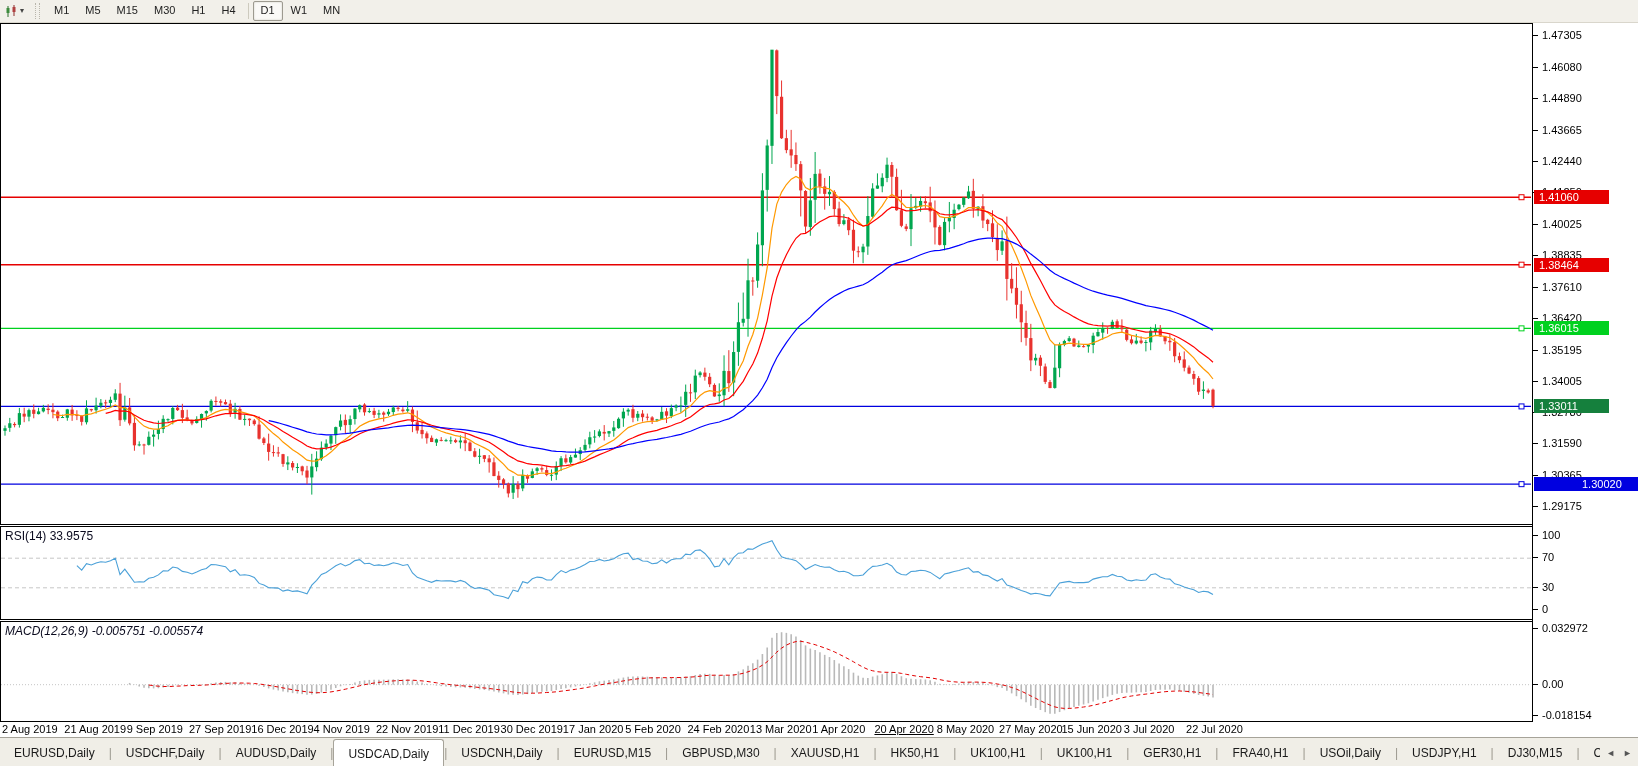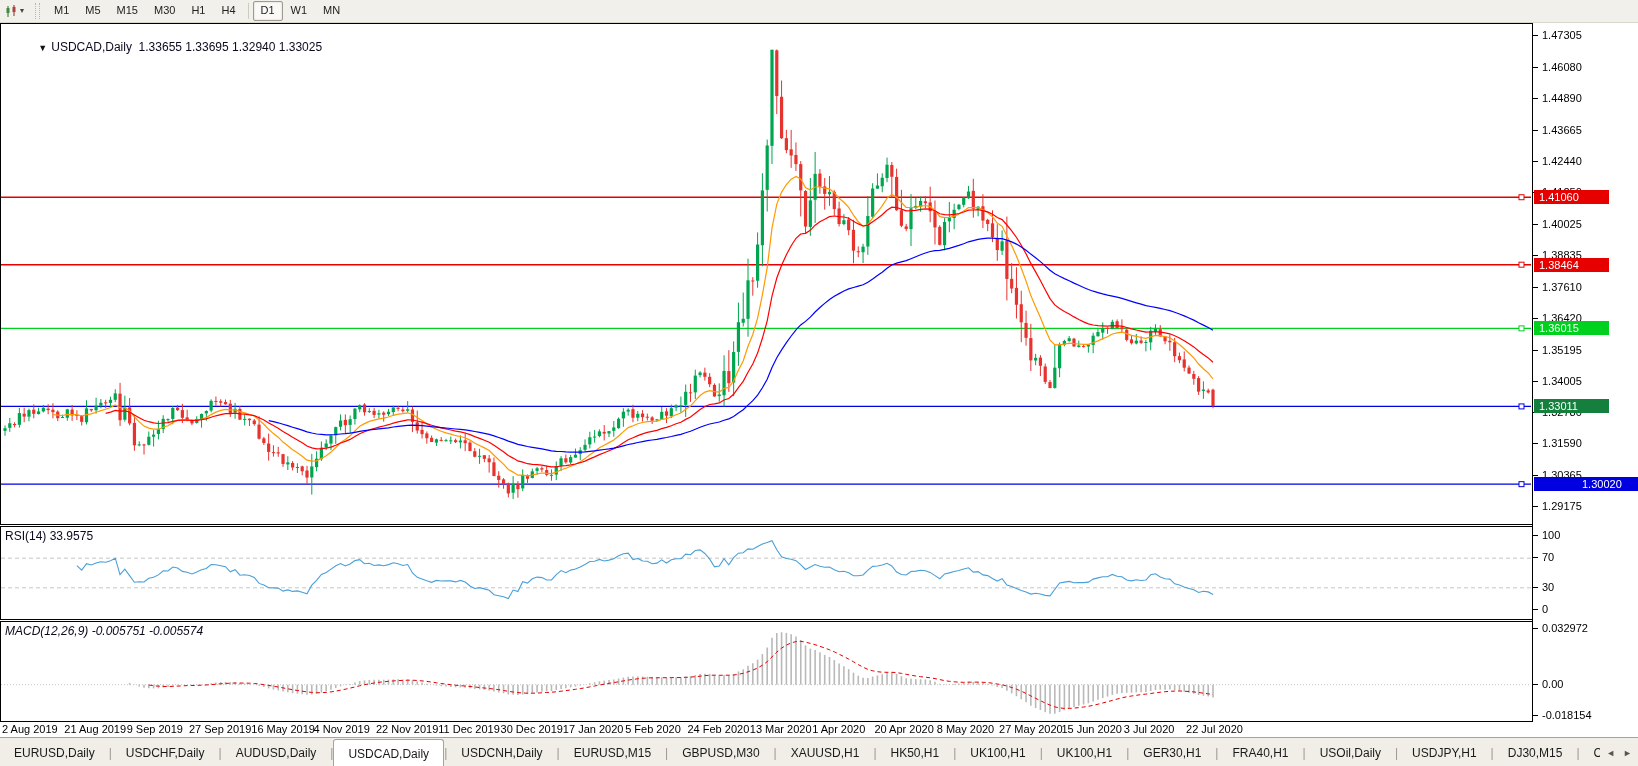--- a/index.html
+++ b/index.html
@@ -596,23 +596,20 @@
             <rect x="1210.4" y="365.6834194457492" width="3.2" height="16.373884452794584" fill="#e8322e"></rect>
             <polyline points="51.9,390.5 56.7,391.2 61.5,391.5 66.3,390.4 71.1,390.6 75.9,390.7 80.7,392.0 85.5,390.6 90.3,389.8 95.1,388.3 99.9,386.6 104.7,385.3 109.5,383.5 114.3,381.0 119.0,383.7 123.8,383.7 128.6,386.6 133.4,392.9 138.2,397.9 143.0,402.1 147.8,404.1 152.6,405.2 157.4,405.2 162.2,403.3 167.0,401.8 171.8,398.6 176.6,396.3 181.4,395.9 186.2,395.9 191.0,396.5 195.7,396.2 200.5,395.1 205.3,393.6 210.1,390.6 214.9,388.1 219.7,386.4 224.5,385.3 229.3,386.0 234.1,385.8 238.9,387.6 243.7,388.9 248.5,390.2 253.3,392.0 258.1,396.1 262.9,400.3 267.7,405.3 272.4,409.6 277.2,413.2 282.0,418.1 286.8,421.8 291.6,425.7 296.4,428.8 301.2,432.2 306.0,436.1 310.8,437.2 315.6,436.8 320.4,434.4 325.2,431.7 330.0,428.1 334.8,423.5 339.6,418.6 344.3,415.4 349.1,411.8 353.9,406.8 358.7,402.2 363.5,399.6 368.3,397.4 373.1,396.2 377.9,394.9 382.7,394.2 387.5,393.0 392.3,391.3 397.1,390.1 401.9,389.6 406.7,388.8 411.5,390.4 416.3,393.4 421.0,396.4 425.8,399.7 430.6,403.0 435.4,405.2 440.2,407.3 445.0,408.9 449.8,410.2 454.6,411.7 459.4,412.5 464.2,413.7 469.0,416.1 473.8,419.2 478.6,421.5 483.4,423.9 488.2,426.5 493.0,431.2 497.7,435.7 502.5,440.1 507.3,445.5 512.1,448.1 516.9,451.2 521.7,451.1 526.5,451.8 531.3,451.0 536.1,449.8 540.9,449.0 545.7,449.3 550.5,449.6 555.3,448.2 560.1,445.7 564.9,444.3 569.7,442.3 574.4,440.2 579.2,437.7 584.0,434.6 588.8,430.7 593.6,427.4 598.4,423.8 603.2,421.2 608.0,418.6 612.8,415.9 617.6,412.0 622.4,407.6 627.2,403.6 632.0,401.8 636.8,399.7 641.6,398.5 646.3,397.6 651.1,397.4 655.9,397.1 660.7,395.4 665.5,394.7 670.3,392.8 675.1,390.7 679.9,389.0 684.7,385.2 689.5,382.1 694.3,376.6 699.1,371.5 703.9,368.1 708.7,366.7 713.5,367.7 718.3,368.2 723.0,364.3 727.8,363.4 732.6,357.0 737.4,346.3 742.2,336.9 747.0,322.3 751.8,310.5 756.6,294.1 761.4,270.9 766.2,243.7 771.0,204.1 775.8,180.1 780.6,168.1 785.4,160.5 790.2,155.2 795.0,152.5 799.7,155.0 804.5,163.6 809.3,166.0 814.1,163.0 818.9,163.0 823.7,164.2 828.5,164.9 833.3,168.6 838.1,174.3 842.9,178.3 847.7,183.4 852.5,191.2 857.3,197.8 862.1,202.3 866.9,200.5 871.7,193.9 876.4,188.0 881.2,181.8 886.0,174.3 890.8,170.4 895.6,173.3 900.4,178.5 905.2,183.3 910.0,183.5 914.8,183.2 919.6,182.1 924.4,181.5 929.2,182.6 934.0,186.4 938.8,192.6 943.6,193.6 948.3,193.5 953.1,192.1 957.9,190.0 962.7,187.0 967.5,183.5 972.3,183.7 977.1,183.5 981.9,185.9 986.7,188.5 991.5,192.9 996.3,199.0 1001.1,202.3 1005.9,211.9 1010.7,221.5 1015.5,232.2 1020.3,244.2 1025.0,256.9 1029.8,271.4 1034.6,282.7 1039.4,293.4 1044.2,305.2 1049.0,315.9 1053.8,320.9 1058.6,320.9 1063.4,320.2 1068.2,319.1 1073.0,319.7 1077.8,320.0 1082.6,320.4 1087.4,320.4 1092.2,318.8 1097.0,316.9 1101.7,314.6 1106.5,312.7 1111.3,310.0 1116.1,308.9 1120.9,308.2 1125.7,309.6 1130.5,311.4 1135.3,312.3 1140.1,313.5 1144.9,314.3 1149.7,312.9 1154.5,311.4 1159.3,311.6 1164.1,312.6 1168.9,313.7 1173.7,317.0 1178.4,320.5 1183.2,324.7 1188.0,329.2 1192.8,333.9 1197.6,340.0 1202.4,344.7 1207.2,349.0 1212.0,355.0" fill="none" stroke="#ff9900" stroke-width="1.2"></polyline>
             <polyline points="104.7,389.3 109.5,388.1 114.3,386.4 119.0,387.2 123.8,386.9 128.6,388.0 133.4,391.1 138.2,393.7 143.0,396.2 147.8,397.7 152.6,398.9 157.4,399.5 162.2,399.0 167.0,398.7 171.8,397.4 176.6,396.3 181.4,396.1 186.2,396.1 191.0,396.4 195.7,396.3 200.5,395.7 205.3,394.9 210.1,393.3 214.9,391.8 219.7,390.6 224.5,389.7 229.3,389.6 234.1,389.2 238.9,389.8 243.7,390.2 248.5,390.8 253.3,391.6 258.1,393.7 262.9,396.0 267.7,398.9 272.4,401.6 277.2,404.2 282.0,407.4 286.8,410.2 291.6,413.3 296.4,416.0 301.2,418.8 306.0,422.0 310.8,423.8 315.6,424.8 320.4,424.7 325.2,424.2 330.0,423.1 334.8,421.3 339.6,419.0 344.3,417.4 349.1,415.4 353.9,412.6 358.7,409.7 363.5,407.8 368.3,405.9 373.1,404.5 377.9,403.2 382.7,402.0 387.5,400.7 392.3,399.2 397.1,397.9 401.9,396.9 406.7,395.8 411.5,396.0 416.3,397.0 421.0,398.2 425.8,399.6 430.6,401.3 435.4,402.6 440.2,403.8 445.0,404.9 449.8,406.0 454.6,407.1 459.4,407.9 464.2,409.0 469.0,410.6 473.8,412.6 478.6,414.4 483.4,416.2 488.2,418.2 493.0,421.3 497.7,424.5 502.5,427.7 507.3,431.5 512.1,434.1 516.9,436.9 521.7,438.2 526.5,439.7 531.3,440.4 536.1,440.7 540.9,441.2 545.7,442.1 550.5,442.9 555.3,442.8 560.1,442.0 564.9,441.7 569.7,440.9 574.4,440.0 579.2,438.7 584.0,437.1 588.8,434.9 593.6,432.9 598.4,430.6 603.2,428.7 608.0,426.7 612.8,424.6 617.6,421.9 622.4,418.8 627.2,415.8 632.0,413.8 636.8,411.6 641.6,409.9 646.3,408.4 651.1,407.4 655.9,406.3 660.7,404.6 665.5,403.4 670.3,401.7 675.1,399.8 679.9,398.2 684.7,395.4 689.5,393.0 694.3,389.2 699.1,385.5 703.9,382.5 708.7,380.5 713.5,379.8 718.3,378.9 723.0,376.0 727.8,374.5 732.6,370.3 737.4,363.7 742.2,357.4 747.0,348.3 751.8,340.0 756.6,329.1 761.4,314.3 766.2,296.8 771.0,272.2 775.8,254.0 780.6,241.3 785.4,230.8 790.2,221.8 795.0,214.3 799.7,210.0 804.5,209.3 809.3,206.3 814.1,201.2 818.9,197.7 823.7,195.2 828.5,192.7 833.3,192.0 838.1,192.7 842.9,193.0 847.7,194.2 852.5,197.2 857.3,199.9 862.1,202.0 866.9,201.1 871.7,197.8 876.4,194.5 881.2,190.8 886.0,186.2 890.8,183.2 895.6,183.5 900.4,185.1 905.2,186.9 910.0,186.7 914.8,186.3 919.6,185.4 924.4,184.8 929.2,185.1 934.0,186.7 938.8,189.8 943.6,190.6 948.3,190.8 953.1,190.3 957.9,189.5 962.7,188.0 967.5,186.1 972.3,186.0 977.1,185.7 981.9,186.7 986.7,187.9 991.5,190.2 996.3,193.5 1001.1,195.6 1005.9,201.0 1010.7,206.8 1015.5,213.5 1020.3,221.2 1025.0,229.7 1029.8,239.4 1034.6,247.9 1039.4,256.5 1044.2,265.7 1049.0,274.6 1053.8,280.9 1058.6,284.5 1063.4,287.5 1068.2,289.9 1073.0,292.9 1077.8,295.5 1082.6,297.9 1087.4,299.9 1092.2,301.0 1097.0,301.7 1101.7,301.9 1106.5,302.1 1111.3,301.7 1116.1,301.9 1120.9,302.2 1125.7,303.5 1130.5,304.9 1135.3,306.0 1140.1,307.1 1144.9,308.1 1149.7,308.0 1154.5,307.7 1159.3,308.1 1164.1,308.9 1168.9,309.8 1173.7,311.8 1178.4,314.0 1183.2,316.7 1188.0,319.7 1192.8,322.9 1197.6,327.0 1202.4,330.5 1207.2,333.9 1212.0,338.3" fill="none" stroke="#ff0000" stroke-width="1.2"></polyline>
             <polyline points="267.7,396.6 272.4,397.7 277.2,398.8 282.0,400.3 286.8,401.7 291.6,403.2 296.4,404.6 301.2,406.1 306.0,407.8 310.8,409.0 315.6,410.0 320.4,410.4 325.2,410.8 330.0,410.8 334.8,410.5 339.6,410.0 344.3,409.7 349.1,409.2 353.9,408.3 358.7,407.4 363.5,406.7 368.3,406.0 373.1,405.4 377.9,404.9 382.7,404.4 387.5,403.8 392.3,403.0 397.1,402.4 401.9,401.8 406.7,401.3 411.5,401.1 416.3,401.3 421.0,401.6 425.8,402.1 430.6,402.7 435.4,403.1 440.2,403.6 445.0,404.0 449.8,404.5 454.6,405.0 459.4,405.4 464.2,405.9 469.0,406.6 473.8,407.5 478.6,408.4 483.4,409.4 488.2,410.4 493.0,411.9 497.7,413.5 502.5,415.1 507.3,417.1 512.1,418.6 516.9,420.3 521.7,421.4 526.5,422.5 531.3,423.4 536.1,424.2 540.9,424.9 545.7,425.9 550.5,426.8 555.3,427.3 560.1,427.5 564.9,427.9 569.7,428.1 574.4,428.2 579.2,428.1 584.0,427.9 588.8,427.4 593.6,426.8 598.4,426.1 603.2,425.5 608.0,424.9 612.8,424.1 617.6,423.1 622.4,421.8 627.2,420.5 632.0,419.6 636.8,418.5 641.6,417.6 646.3,416.7 651.1,416.0 655.9,415.3 660.7,414.3 665.5,413.5 670.3,412.5 675.1,411.3 679.9,410.3 684.7,408.8 689.5,407.3 694.3,405.3 699.1,403.3 703.9,401.5 708.7,400.0 713.5,399.0 718.3,398.0 723.0,396.2 727.8,394.9 732.6,392.5 737.4,389.1 742.2,385.7 747.0,381.1 751.8,376.7 756.6,371.1 761.4,363.8 766.2,355.2 771.0,343.4 775.8,333.7 780.6,325.9 785.4,318.7 790.2,312.0 795.0,305.9 799.7,300.9 804.5,297.4 809.3,293.1 814.1,288.0 818.9,283.5 823.7,279.4 828.5,275.5 833.3,272.2 838.1,269.6 842.9,267.0 847.7,264.9 852.5,263.5 857.3,262.2 862.1,260.8 866.9,258.3 871.7,255.0 876.4,251.6 881.2,248.2 886.0,244.3 890.8,241.0 895.6,239.1 900.4,237.8 905.2,236.6 910.0,234.7 914.8,232.8 919.6,230.8 924.4,229.0 929.2,227.5 934.0,226.6 938.8,226.4 943.6,225.4 948.3,224.3 953.1,222.9 957.9,221.4 962.7,219.7 967.5,217.8 972.3,216.6 977.1,215.4 981.9,214.7 986.7,214.2 991.5,214.2 996.3,214.6 1001.1,214.7 1005.9,216.1 1010.7,217.9 1015.5,220.1 1020.3,222.9 1025.0,226.2 1029.8,230.1 1034.6,233.8 1039.4,237.6 1044.2,241.9 1049.0,246.3 1053.8,249.8 1058.6,252.3 1063.4,254.6 1068.2,256.7 1073.0,259.1 1077.8,261.3 1082.6,263.5 1087.4,265.5 1092.2,267.2 1097.0,268.6 1101.7,269.9 1106.5,271.1 1111.3,272.1 1116.1,273.2 1120.9,274.4 1125.7,275.9 1130.5,277.4 1135.3,278.8 1140.1,280.2 1144.9,281.6 1149.7,282.5 1154.5,283.3 1159.3,284.3 1164.1,285.5 1168.9,286.7 1173.7,288.3 1178.4,290.0 1183.2,291.9 1188.0,294.0 1192.8,296.1 1197.6,298.7 1202.4,301.1 1207.2,303.5 1212.0,306.3" fill="none" stroke="#0000ff" stroke-width="1.2"></polyline>
             <rect x="1518" y="170.72530139345508" width="5" height="5" fill="#fff" stroke="#e60000" stroke-width="1"></rect>
             <rect x="1518" y="238.19610145608223" width="5" height="5" fill="#fff" stroke="#e60000" stroke-width="1"></rect>
             <rect x="1518" y="301.8463284797243" width="5" height="5" fill="#fff" stroke="#00d11f" stroke-width="1"></rect>
             <rect x="1518" y="379.9211679974949" width="5" height="5" fill="#fff" stroke="#0000e0" stroke-width="1"></rect>
             <rect x="1518" y="457.6581337090963" width="5" height="5" fill="#fff" stroke="#0000e0" stroke-width="1"></rect>
           </svg>
-        <div class="pane-title">
-          <span class="tri">▼</span><span id="mainTitle">USDCAD,Daily  1.33655 1.33695 1.32940 1.33025</span>
-        </div>
       </div>
       <div class="pane rsi">
         <svg id="rsiSvg" width="1530" height="90">
             <line x1="0" y1="31.2" x2="1530" y2="31.2" stroke="#c6c6c6" stroke-dasharray="4 3"></line>
             <line x1="0" y1="60.8" x2="1530" y2="60.8" stroke="#c6c6c6" stroke-dasharray="4 3"></line>
             <polyline points="75.9,38.6 80.7,43.2 85.5,36.7 90.3,38.0 95.1,36.0 99.9,34.8 104.7,35.2 109.5,33.7 114.3,31.2 119.0,47.6 123.8,42.2 128.6,48.6 133.4,55.2 138.2,54.8 143.0,55.0 147.8,51.2 152.6,50.3 157.4,47.9 162.2,43.9 167.0,44.0 171.8,40.0 176.6,41.0 181.4,44.4 186.2,45.3 191.0,46.9 195.7,44.9 200.5,42.7 205.3,41.5 210.1,37.6 214.9,37.7 219.7,38.7 224.5,39.7 229.3,44.8 234.1,42.7 238.9,48.2 243.7,47.8 248.5,48.5 253.3,50.4 258.1,56.4 262.9,57.9 267.7,60.7 272.4,60.9 277.2,61.1 282.0,64.1 286.8,62.9 291.6,64.4 296.4,63.9 301.2,65.2 306.0,66.8 310.8,58.2 315.6,53.3 320.4,47.4 325.2,45.5 330.0,42.1 334.8,38.7 339.6,36.5 344.3,39.0 349.1,36.9 353.9,33.6 358.7,32.6 363.5,36.7 368.3,36.3 373.1,38.5 377.9,37.9 382.7,38.8 387.5,37.6 392.3,35.8 397.1,36.8 401.9,38.5 406.7,37.5 411.5,45.9 416.3,50.3 421.0,51.9 425.8,53.7 430.6,55.3 435.4,53.4 440.2,54.0 445.0,53.8 449.8,53.9 454.6,54.9 459.4,53.4 464.2,55.0 469.0,59.0 473.8,61.5 478.6,60.6 483.4,61.9 488.2,63.3 493.0,67.7 497.7,68.7 502.5,69.7 507.3,71.5 512.1,63.1 516.9,64.6 521.7,54.7 526.5,56.1 531.3,51.8 536.1,50.1 540.9,50.6 545.7,53.0 550.5,52.9 555.3,47.6 560.1,43.6 564.9,45.7 569.7,43.1 574.4,42.0 579.2,39.9 584.0,37.5 588.8,34.5 593.6,34.3 598.4,32.4 603.2,34.0 608.0,33.1 612.8,31.7 617.6,28.7 622.4,26.7 627.2,26.2 632.0,32.7 636.8,31.4 641.6,34.0 646.3,34.3 651.1,36.7 655.9,36.1 660.7,32.8 665.5,36.0 670.3,32.8 675.1,31.8 679.9,31.8 684.7,27.1 689.5,27.7 694.3,23.5 699.1,22.9 703.9,26.5 708.7,32.2 713.5,39.8 718.3,39.0 723.0,31.6 727.8,37.8 732.6,30.6 737.4,26.2 742.2,25.8 747.0,21.9 751.8,22.3 756.6,19.6 761.4,17.1 766.2,15.6 771.0,13.7 775.8,22.8 780.6,29.7 785.4,31.5 790.2,32.3 795.0,33.7 799.7,37.7 804.5,42.5 809.3,39.9 814.1,37.5 818.9,39.3 823.7,40.3 828.5,40.1 833.3,42.7 838.1,44.8 842.9,44.3 847.7,45.8 852.5,48.7 857.3,48.8 862.1,48.0 866.9,43.1 871.7,39.4 876.4,39.0 881.2,38.0 886.0,36.3 890.8,38.9 895.6,45.0 900.4,47.5 905.2,48.0 910.0,44.5 914.8,44.1 919.6,43.2 924.4,43.7 929.2,45.4 934.0,48.6 938.8,51.7 943.6,46.9 948.3,45.9 953.1,44.5 957.9,43.5 962.7,42.0 967.5,40.8 972.3,45.1 977.1,44.6 981.9,47.9 986.7,48.6 991.5,51.5 996.3,54.1 1001.1,51.6 1005.9,58.0 1010.7,59.4 1015.5,61.4 1020.3,63.5 1025.0,65.1 1029.8,67.1 1034.6,66.3 1039.4,67.0 1044.2,68.4 1049.0,68.9 1053.8,62.3 1058.6,56.0 1063.4,55.1 1068.2,54.4 1073.0,55.8 1077.8,55.5 1082.6,55.6 1087.4,55.1 1092.2,52.1 1097.0,50.9 1101.7,49.7 1106.5,49.7 1111.3,47.4 1116.1,49.3 1120.9,49.7 1125.7,53.0 1130.5,53.9 1135.3,52.8 1140.1,53.5 1144.9,53.0 1149.7,47.8 1154.5,46.8 1159.3,49.9 1164.1,51.7 1168.9,52.1 1173.7,56.8 1178.4,58.0 1183.2,60.1 1188.0,61.5 1192.8,62.8 1197.6,65.5 1202.4,64.2 1207.2,64.9 1212.0,67.5" fill="none" stroke="#4aa0d8" stroke-width="1.1"></polyline>
           </svg>
         <div class="pane-title"><span id="rsiTitle">RSI(14) 33.9575</span></div>
       </div>
       <div class="pane macd">
@@ -909,31 +906,31 @@
           <div class="tick-mark" style="top: 94px;"></div>
         </div>
     </div>
   </div>
 
   <div class="date-row" id="dateRow">
       <div class="date-label" style="left: 2px;">2 Aug 2019</div>
       <div class="date-label" style="left: 64.3175px;">21 Aug 2019</div>
       <div class="date-label" style="left: 126.635px;">9 Sep 2019</div>
       <div class="date-label" style="left: 188.952px;">27 Sep 2019</div>
-      <div class="date-label" style="left: 251.27px;">16 May 2019</div>
+      <div class="date-label" style="left: 251.27px;">16 Dec 2019</div>
       <div class="date-label" style="left: 313.587px;">4 Nov 2019</div>
       <div class="date-label" style="left: 375.905px;">22 Nov 2019</div>
       <div class="date-label" style="left: 438.222px;">11 Dec 2019</div>
       <div class="date-label" style="left: 500.54px;">30 Dec 2019</div>
       <div class="date-label" style="left: 562.857px;">17 Jan 2020</div>
       <div class="date-label" style="left: 625.175px;">5 Feb 2020</div>
       <div class="date-label" style="left: 687.492px;">24 Feb 2020</div>
       <div class="date-label" style="left: 749.81px;">13 Mar 2020</div>
       <div class="date-label" style="left: 812.127px;">1 Apr 2020</div>
-      <div class="date-label" style="left: 874.444px;">20 Apr 2020</div>
+      <div class="date-label" style="left: 874.444px; text-decoration: underline;">20 Apr 2020</div>
       <div class="date-label" style="left: 936.762px;">8 May 2020</div>
       <div class="date-label" style="left: 999.079px;">27 May 2020</div>
       <div class="date-label" style="left: 1061.4px;">15 Jun 2020</div>
       <div class="date-label" style="left: 1123.71px;">3 Jul 2020</div>
       <div class="date-label" style="left: 1186.03px;">22 Jul 2020</div>
     </div>
 
   <div class="tabbar" id="tabbar">
       <div class="tab">EURUSD,Daily</div>
       <div class="tab-sep">|</div>

